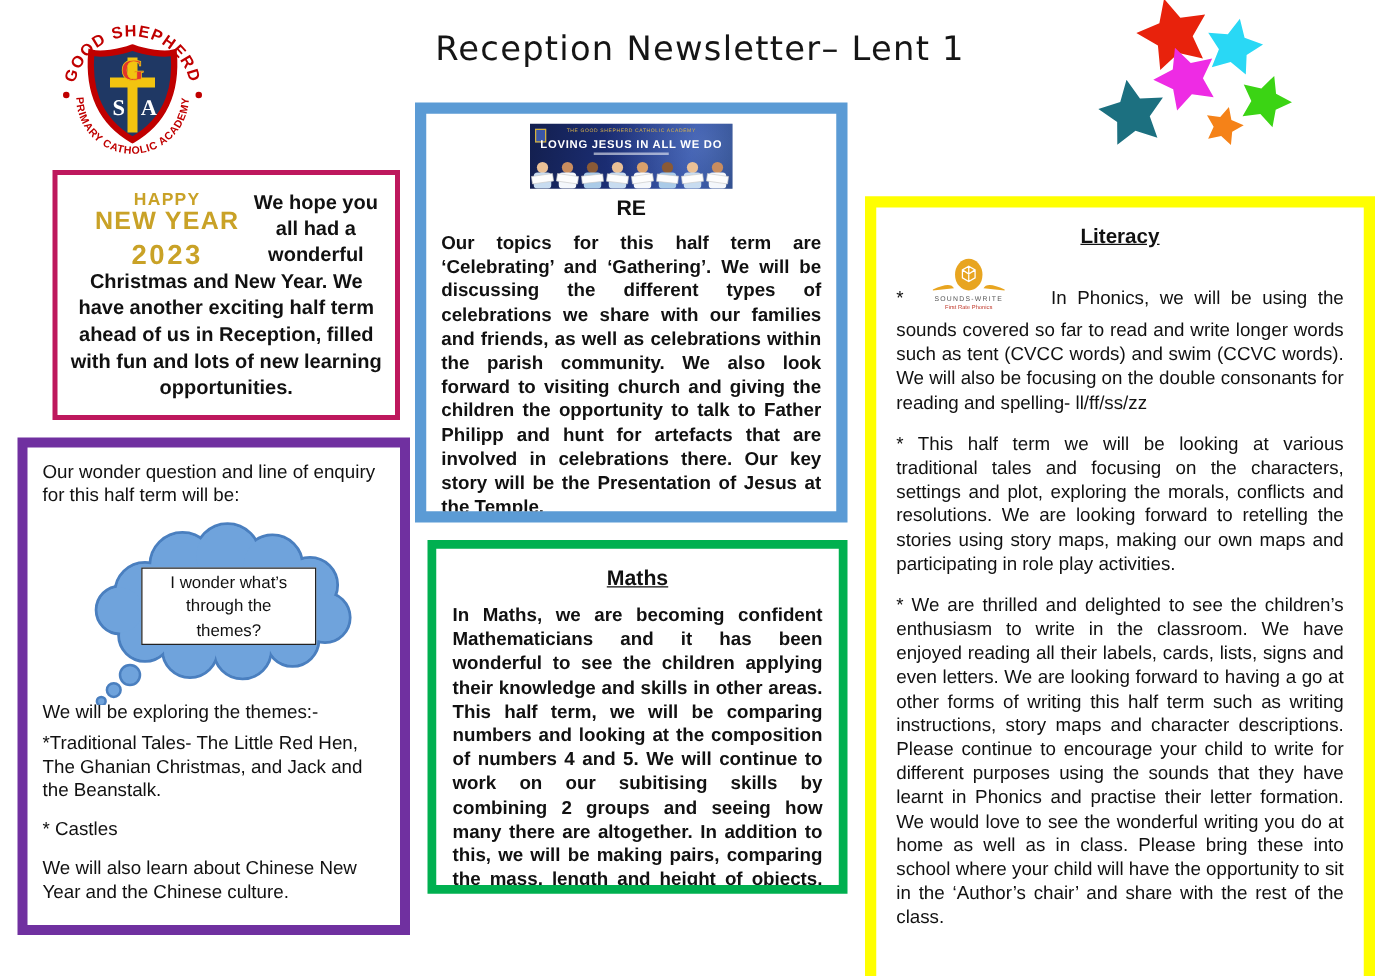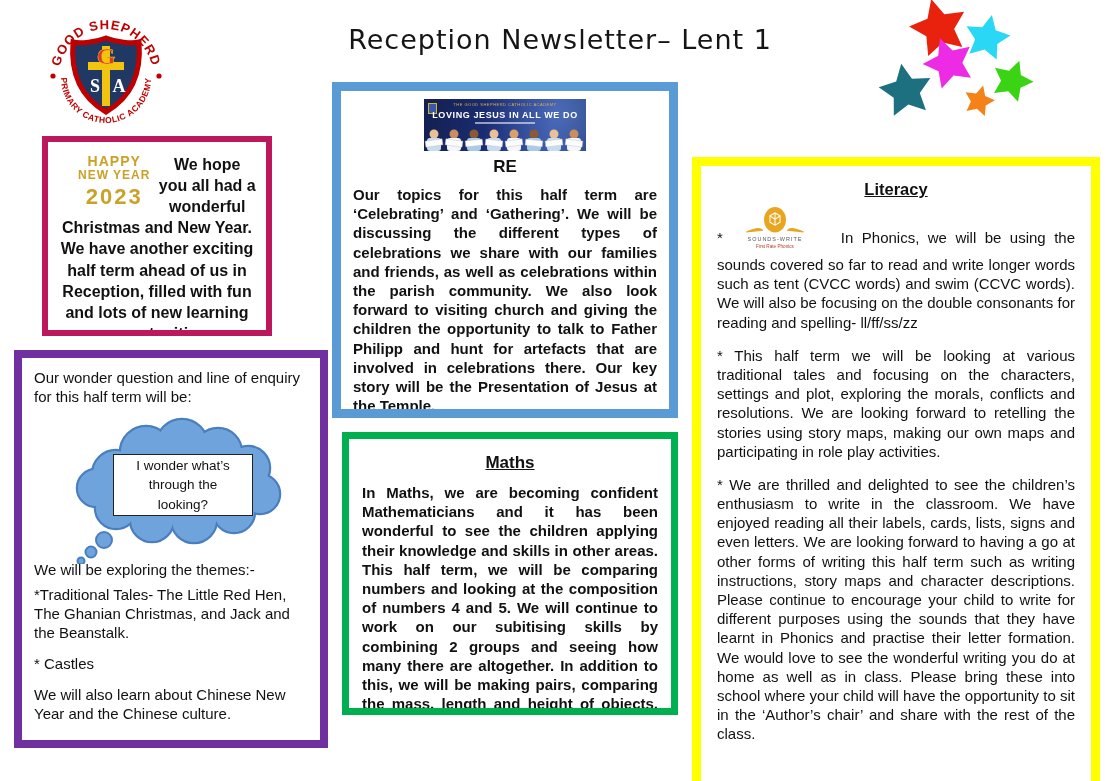--- a/index.html
+++ b/index.html
@@ -14,24 +14,24 @@
     position:absolute; left:300px; top:24px; width:520px; text-align:center;
     font-family:"DejaVu Sans", sans-serif; font-size:27px; letter-spacing:1px; color:#151515;
   }
   .stars { position:absolute; left:875px; top:0; width:239px; height:130px; }
   .stars svg { position:absolute; }
   
   .nbox { position:absolute; background:#fff; overflow:hidden; }
   .box-heading { text-align:center; font-weight:bold; text-decoration:underline; font-size:17px; margin:4px 0 10px; }
   .justified { text-align:justify; font-size:15px; line-height:1.28;font-weight:bold; }
   
-  .welcome { left:42px; top:136px; width:230px; height:200px; border:6px solid #be185d; padding:12px 10px 8px; }
+  .welcome { left:42px; top:136px; width:278px; height:200px; border:4px solid #be185d; padding:12px 10px 8px; }
   .hny { float:left; text-align:center; color:#C9A227; font-weight:bold; margin:0 8px 0 20px; line-height:1.05; }
   .hny .h1 { font-size:14px; letter-spacing:1px; }
-  .hny .h2 { font-size:12px; letter-spacing:1px; }
+  .hny .h2 { font-size:20px; letter-spacing:1px; }
   .hny .yr { font-size:22px; margin-top:4px; letter-spacing:2px; }
   .welcome-text { font-weight:bold; font-size:16px; line-height:1.32; text-align:center; }
   
   .lent { left:14px; top:350px; width:314px; height:398px; border:8px solid #7030A0; padding:10px 12px 6px; font-size:15px; }
   .lent .box-heading { text-align:left; margin:0 0 14px; }
   .lent p { line-height:1.27; margin-bottom:6px; }
   .bubble-wrap { position:relative; width:250px; height:152px; margin:2px 0 -4px 24px; }
   .bubble-wrap svg { position:absolute; left:0; top:0; }
   .bubble-label {
     position:absolute; left:55px; top:42px; width:140px; height:62px;
@@ -150,21 +150,21 @@
             <circle cx="94" cy="108" r="21"></circle>
           <circle cx="58" cy="96" r="20"></circle>
             <circle cx="38" cy="76" r="18"></circle>
         </g>
         <g fill="#6FA3DC" stroke="#4A7FBF" stroke-width="2">
           <circle cx="46" cy="128" r="8"></circle>
             <circle cx="33" cy="140" r="5.5"></circle>
             <circle cx="23" cy="149" r="3.5"></circle>
         </g>
       </svg>
-      <div class="bubble-label">I wonder what’s through the looking?</div>
+      <div class="bubble-label">I wonder what’s through the themes?</div>
     </div>
     <p>We will be exploring the themes:-</p>
     <p style="margin-bottom:12px;">*Traditional Tales- The Little Red Hen, The Ghanian Christmas, and Jack and the Beanstalk.</p>
     <p style="margin-bottom:12px;">* Castles</p>
     <p>We will also learn about Chinese New Year and the Chinese culture.</p>
   </div>
 
   <div class="nbox re">
     <div class="banner">
       <div class="banner-shield"></div>

